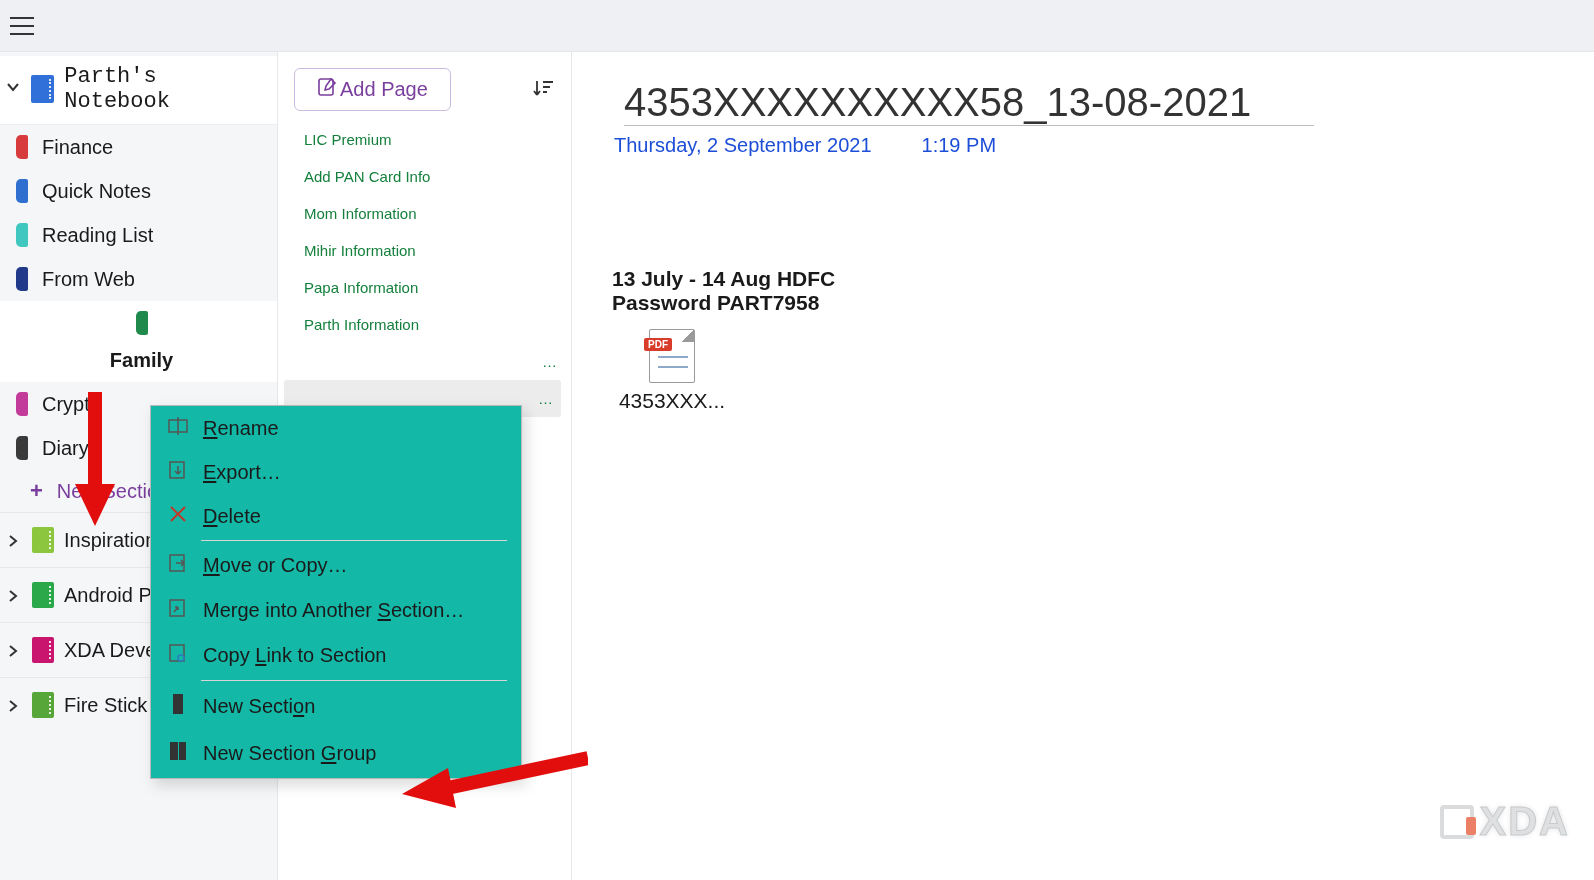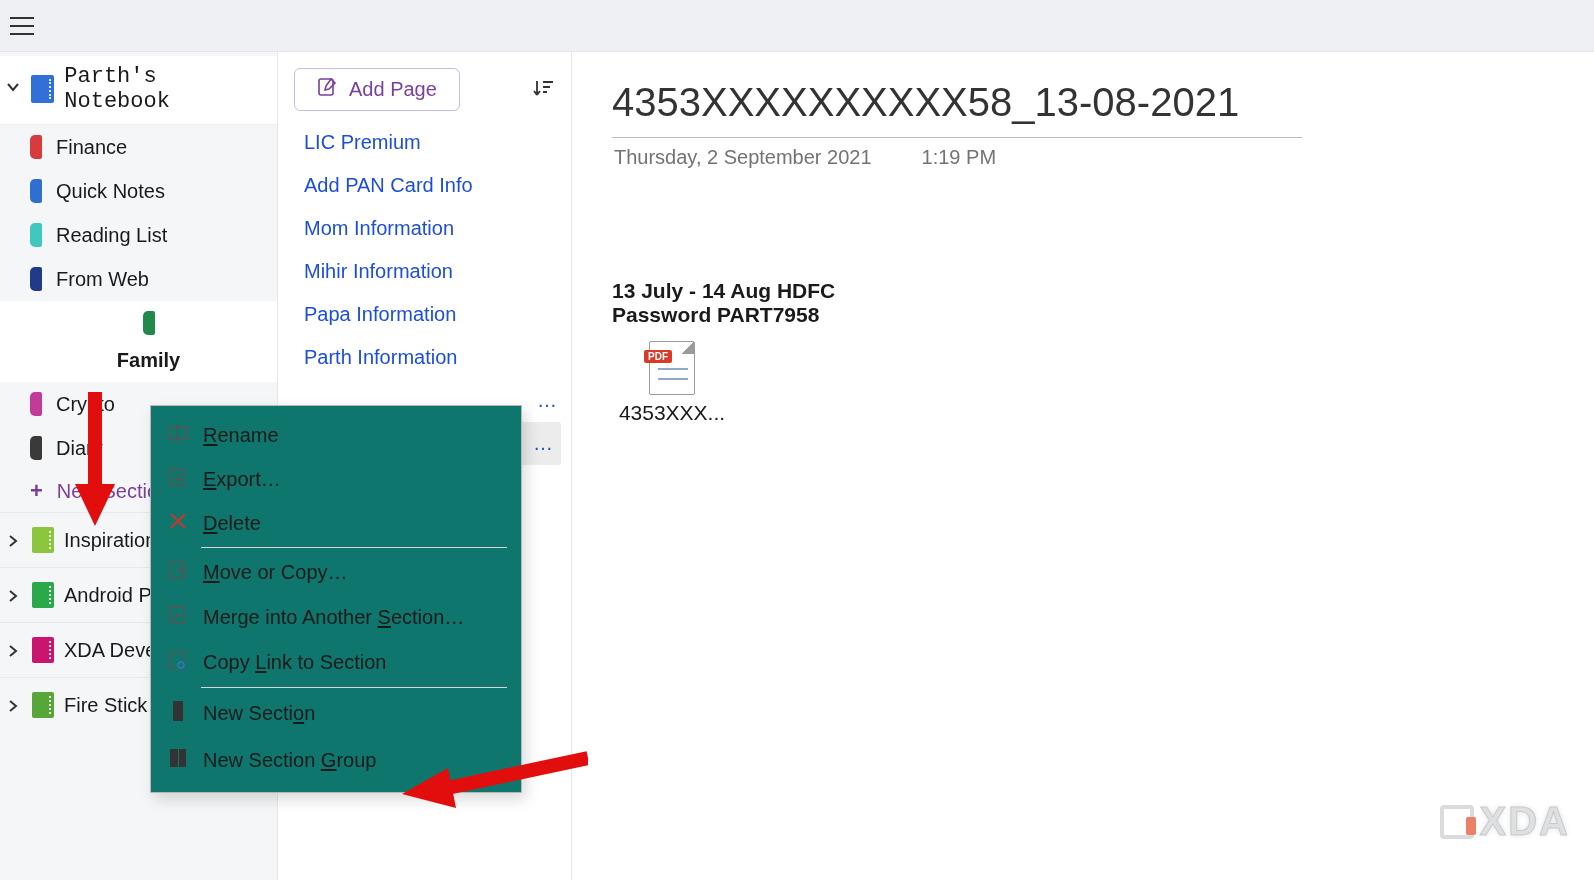--- a/index.html
+++ b/index.html
@@ -56,21 +56,21 @@
   .nb-icon::after {
     content:"";
     position:absolute; right:3px; top:4px; bottom:4px;
     border-right: 2px dotted rgba(255,255,255,.85);
   }
   .notebook-title { font-size: 22px; }
 
   .section-item {
     display:flex; align-items:center;
     gap: 14px;
-    padding: 10px 10px 10px 30px;
+    padding: 10px 10px 10px 16px;
     font-size: 20px;
     cursor: pointer;
   }
   .section-item.selected {
     background:#fff;
     font-weight: 700;
     flex-direction: column;
   }
   .tab-chip {
     width: 12px; height: 24px;
@@ -111,59 +111,60 @@
     background:#fff;
     border-right:1px solid #e6e8eb;
     padding: 10px 6px 0 6px;
     position:relative;
   }
   .page-panel-top{
     display:flex;align-items:center;justify-content:space-between;
     padding: 6px 10px 10px 10px;
   }
   .add-page-btn{
-    display:flex;align-items:center;gap:12px;
+    display:flex;align-items:center;gap:3px;
     border:1px solid #c9bce0;
     color:#7a3e9d;
     padding: 8px 22px;
     border-radius:6px;
     font-size:20px;
     cursor:pointer;
     background:#fff;
   }
   .sort-btn{ cursor:pointer; color:#444; }
 
   .page-item{
     padding: 10px 10px 10px 20px;
-    font-size:20px;
-    color:#1d4ed8;
+    font-size:15px;
+    color:#15803d;
     cursor:pointer;
     white-space:nowrap; overflow:hidden; text-overflow:ellipsis;
   }
   .page-item.active-hint{
     background:#ececec;
     border-radius:3px;
     margin-right:4px;
   }
 
   
   .content{
     flex:1;
     padding: 28px 40px;
   }
   .note-title{
     font-size:40px;
     color:#333;
     border-bottom:1px solid #bcbcbc;
-    padding-bottom:12px;
+    padding-bottom:0;
     max-width: 690px;
+    margin-left: 12px;
   }
   .note-meta{
     display:flex; gap:50px;
-    color:#737373;
+    color:#1d4ed8;
     font-size:20px;
     padding: 8px 2px 0 2px;
   }
   .note-body{
     margin-top: 110px;
     font-size:21px;
     font-weight:700;
   }
   .attachment{
     margin-top: 14px;
@@ -199,25 +200,25 @@
     border-bottom:2px solid #8fa9c9;
     height:12px;
   }
   .attachment-label{ font-size:21px; }
 
   
   .ctx-menu{
     position:absolute;
     left:150px; top:405px;
     width:372px;
-    background:#0f766e;
+    background:#14b8a6;
     border:1px solid #b8b8b8;
     box-shadow: 4px 6px 14px rgba(0,0,0,.15);
     z-index:50;
-    padding: 8px 0;
+    padding: 1px 0;
   }
   .ctx-item{
     display:flex;align-items:center;
     gap:14px;
     padding:10px 16px;
     font-size:20px;
     cursor:pointer;
   }
   .ctx-sep{
     height:1px;background:#d6d6d6;

